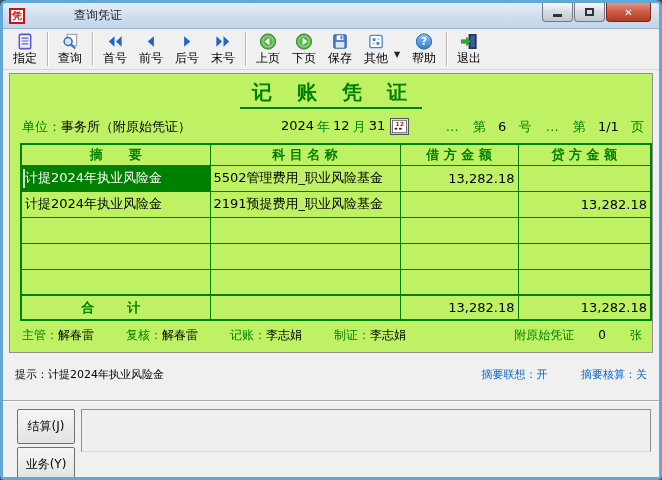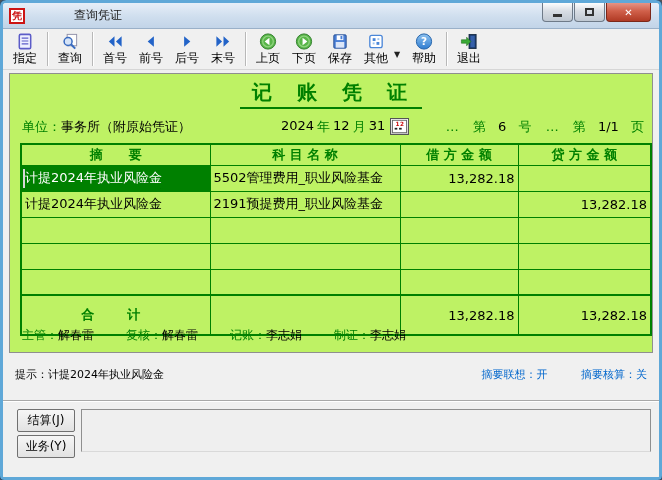--- a/index.html
+++ b/index.html
@@ -94,21 +94,21 @@
   table.vtable col.c2 { width:190px; }
   table.vtable col.c3 { width:118px; }
   table.vtable col.c4 { width:133px; }
   table.vtable td, table.vtable th { border:1px solid #008000; overflow:hidden; white-space:nowrap; }
   table.vtable { border:2px solid #008000; }
   tr.hrow th { height:21px; color:#008000; font-weight:bold; font-size:13px; text-align:center; }
   tr.drow td { height:26px; font-size:13px; padding:0 3px; }
   tr.drow td.amt { text-align:right; }
   td.sel-cell { background:#008000; color:#fff; position:relative; padding-left:5px; }
   .caret { position:absolute; left:1px; top:3px; bottom:3px; width:2px; background:#d8d8d8; }
-  tr.trow td { height:40px; font-size:13px; border-top:2px solid #008000; }
+  tr.trow td { height:25px; font-size:13px; border-top:2px solid #008000; }
   tr.trow td.tlab { color:#008000; font-weight:bold; text-align:center; letter-spacing:10px; }
   tr.trow td.amt { text-align:right; padding:0 3px; }
 
   
   .sig-row {
     position:absolute; left:12px; right:10px; top:250px; height:22px;
     display:flex; align-items:center; font-size:12px;
   }
   .sig-item { margin-right:32px; white-space:nowrap; }
   .attach-group { margin-left:auto; white-space:nowrap; }
@@ -123,21 +123,21 @@
   .toggles { margin-left:auto; white-space:nowrap; color:#0066cc; }
   .toggles .tg2 { margin-left:30px; }
   .toggle { cursor:default; }
 
   .groove { position:absolute; left:0; right:0; top:330px; height:2px;
     border-top:1px solid #a8a8a8; border-bottom:1px solid #fff; }
 
   
   .bottom-btns { position:absolute; left:14px; top:339px; display:flex; flex-direction:column; gap:3px; }
   .btn3d {
-    width:58px; height:23px; font-size:12px;
+    width:58px; height:35px; font-size:12px;
     background:linear-gradient(#f6f6f6,#e2e2e2); border:1px solid #707070; border-radius:2px;
     display:flex; align-items:center; justify-content:center; cursor:default;
     font-family:"DejaVu Sans","Liberation Sans",sans-serif;
   }
   .sunken-panel {
     position:absolute; left:78px; right:8px; top:339px; height:43px;
     background:#efefef; border:1px solid #8f8f8f; border-bottom-color:#d9d9d9;
   }
 </style>
 </head>
@@ -375,20 +375,23 @@
           <td class="amt">13,282.18</td>
         </tr>
       </tbody>
         </table>
 
       <div class="sig-row">
         <span class="sig-item"><span class="green">主管：</span><span class="black">解春雷</span></span>
         <span class="sig-item"><span class="green">复核：</span><span class="black">解春雷</span></span>
         <span class="sig-item"><span class="green">记账：</span><span class="black">李志娟</span></span>
         <span class="sig-item"><span class="green">制证：</span><span class="black">李志娟</span></span>
+        <span class="attach-group">
+          <span class="green">附原始凭证</span><span class="black cnt">0</span><span class="green">张</span>
+        </span>
       </div>
 
     </div>
 
     <div class="status-row">
       <span class="hint"><span>提示：</span><span>计提2024年执业风险金</span></span>
       <span class="toggles">
         <span class="toggle"><span>摘要联想：</span><span>开</span></span>
         <span class="toggle tg2"><span>摘要核算：</span><span>关</span></span>
       </span>

